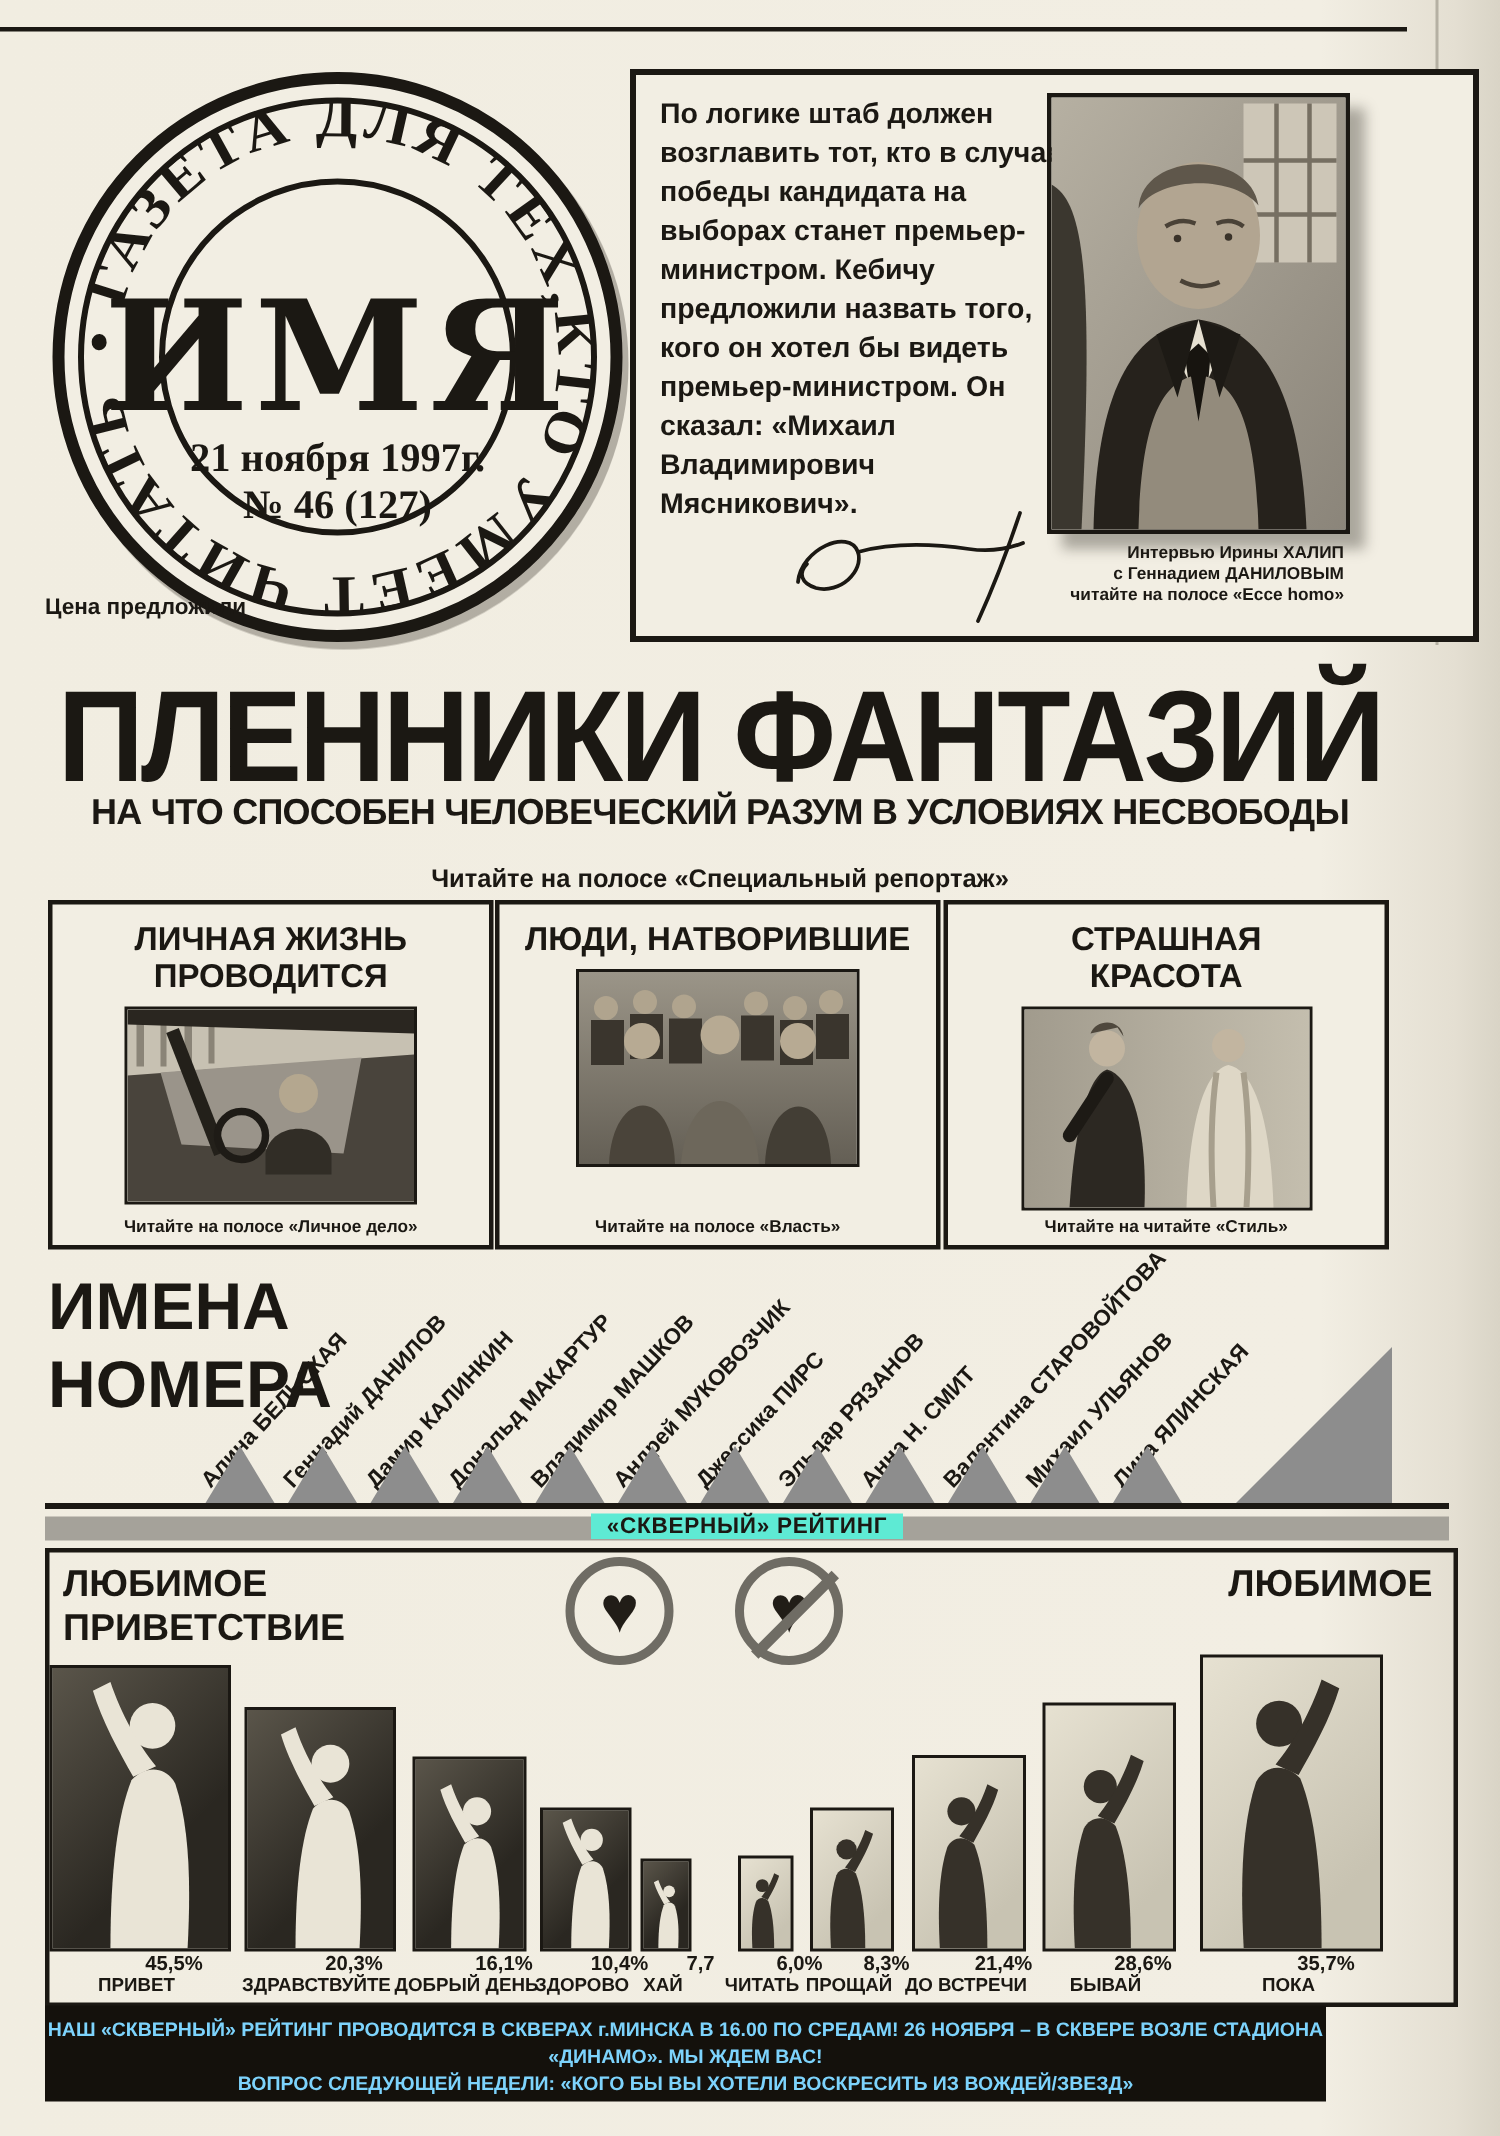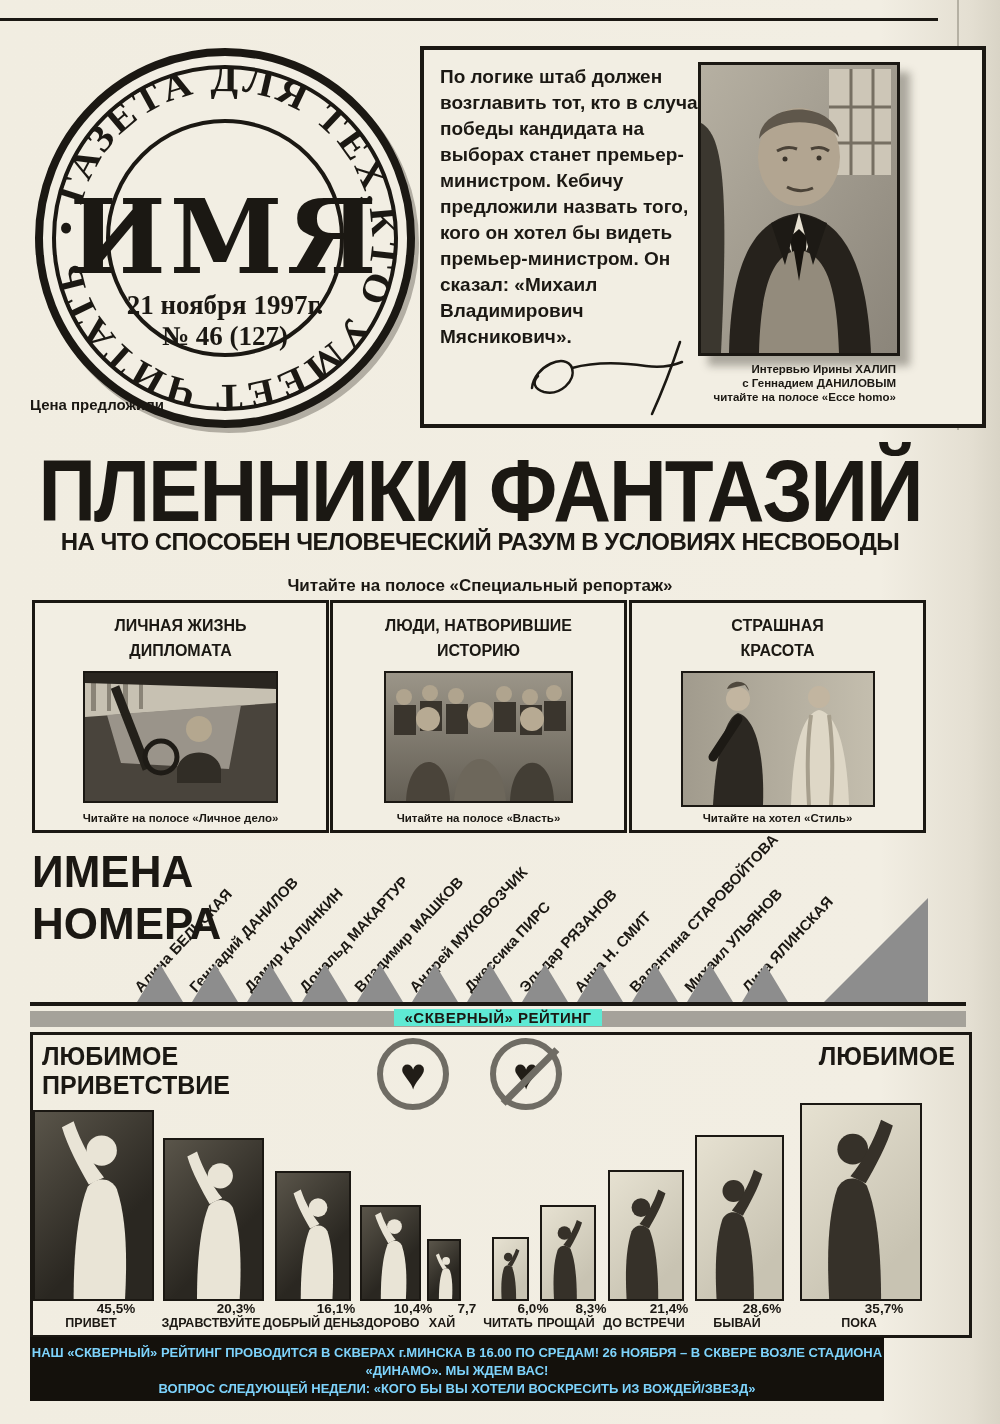--- a/index.html
+++ b/index.html
@@ -20,21 +20,21 @@
     box-shadow:10px 10px 8px rgba(40,36,28,.35);}
   .lead-cap{left:212px;top:312px;width:260px;text-align:right;font-size:11.5px;line-height:14px;font-weight:bold;}
   .signature{left:90px;top:286px;width:190px;height:80px;}
   
   .headline{left:0;top:442px;width:960px;text-align:center;font-size:80px;font-weight:bold;
     letter-spacing:-2px;transform:scaleY(1.08);transform-origin:top;white-space:nowrap;}
   .subhead{left:0;top:528px;width:960px;text-align:center;font-size:24px;font-weight:bold;letter-spacing:-.5px;}
   .kicker{left:0;top:576px;width:960px;text-align:center;font-size:17px;font-weight:bold;}
   
   .teaser{top:600px;width:291px;height:227px;border:3px solid #1b1813;background:#f2eee3;}
-  .t-title{margin-top:10px;text-align:center;font-size:16px;line-height:25px;font-weight:bold;}
+  .t-title{margin-top:10px;text-align:center;font-size:22px;line-height:25px;font-weight:bold;}
   .t-photo{display:block;margin:8px auto 0;border:2px solid #1b1813;}
   .t-cap{position:absolute;bottom:6px;left:0;width:100%;text-align:center;font-size:11.5px;font-weight:bold;}
   
   .imena-h{left:32px;top:846px;font-size:44px;line-height:52px;font-weight:bold;letter-spacing:0;}
   .dname{position:absolute;height:18px;line-height:18px;font-size:15px;font-weight:bold;
     transform:rotate(-47deg);transform-origin:0 100%;white-space:nowrap;top:978px;}
   .tri{position:absolute;width:0;height:0;border-left:23px solid transparent;
     border-right:23px solid transparent;border-bottom:38px solid #8d8d8d;top:964px;}
   .tri-big{position:absolute;width:0;height:0;border-left:104px solid transparent;
     border-bottom:104px solid #8d8d8d;left:824px;top:898px;}
@@ -145,21 +145,21 @@
     </div>
   </div>
 
   <div class="abs headline">ПЛЕННИКИ ФАНТАЗИЙ</div>
   <div class="abs subhead">НА ЧТО СПОСОБЕН ЧЕЛОВЕЧЕСКИЙ РАЗУМ В УСЛОВИЯХ НЕСВОБОДЫ</div>
   <div class="abs kicker">Читайте на полосе «Специальный репортаж»</div>
 
   <div class="abs teaser" style="left:32px">
     <div class="t-title">
       <div>ЛИЧНАЯ ЖИЗНЬ</div>
-      <div>ДИПЛОМАТА</div>
+      <div>ПРОВОДИТСЯ</div>
     </div>
     <div class="t-photo" style="width:191px;height:128px">
       <svg viewBox="0 0 191 128" width="100%" height="100%" preserveAspectRatio="none">
         <rect width="191" height="128" fill="#c7c1b2"></rect>
         <rect x="6" y="8" width="5" height="30" fill="#8a8477"></rect>
           <rect x="22" y="4" width="4" height="34" fill="#8a8477"></rect>
         <rect x="38" y="10" width="5" height="26" fill="#8a8477"></rect>
           <rect x="54" y="6" width="4" height="30" fill="#8a8477"></rect>
         <path d="M0,0 L191,0 L191,16 L0,10 Z" fill="#2a2620"></path>
         <path d="M0,44 L191,30 L191,128 L0,128 Z" fill="#49443c"></path>
@@ -169,21 +169,20 @@
         <path d="M92,96 C96,74 132,74 136,96 L136,110 L92,110 Z" fill="#312d26"></path>
         <circle cx="76" cy="84" r="16" fill="none" stroke="#1e1b16" stroke-width="5"></circle>
       </svg>
     </div>
     <div class="t-cap">Читайте на полосе «Личное дело»</div>
   </div>
 
   <div class="abs teaser" style="left:330px">
     <div class="t-title">
       <div>ЛЮДИ, НАТВОРИВШИЕ</div>
-      <div>ИСТОРИЮ</div>
     </div>
     <div class="t-photo" style="width:185px;height:128px">
       <svg viewBox="0 0 185 128" width="100%" height="100%" preserveAspectRatio="none">
         <defs>
           <linearGradient id="cg" x1="0" y1="0" x2="0" y2="1">
             <stop offset="0" stop-color="#9b9588"></stop>
               <stop offset="1" stop-color="#645f55"></stop>
           </linearGradient>
         </defs>
         <rect width="185" height="128" fill="url(#cg)"></rect>
@@ -230,21 +229,21 @@
         <rect width="190" height="132" fill="url(#mg)"></rect>
         <circle cx="55" cy="26" r="12" fill="#c2b5a0"></circle>
         <path d="M44,16 C48,6 64,6 66,18 L62,12 Z" fill="#4f483d"></path>
         <path d="M30,132 C34,70 44,44 55,40 C70,44 82,74 80,132 Z" fill="#2c2822"></path>
         <path d="M55,46 L30,84" stroke="#1d1a15" stroke-width="9" stroke-linecap="round"></path>
         <circle cx="136" cy="24" r="11" fill="#c2b5a0"></circle>
         <path d="M108,132 C110,68 122,40 136,37 C152,40 164,70 166,132 Z" fill="#ded7c6"></path>
         <path d="M128,42 C124,70 124,100 126,132 M146,42 C150,70 150,100 148,132" stroke="#a79f8d" stroke-width="4" fill="none"></path>
       </svg>
     </div>
-    <div class="t-cap">Читайте на хотел «Стиль»</div>
+    <div class="t-cap">Читайте на читайте «Стиль»</div>
   </div>
 
   <div class="abs imena-h">
     <div>ИМЕНА</div>
     <div>НОМЕРА</div>
   </div>
 
   <div class="dname" style="left:144px">Алина БЕЛЬСКАЯ</div>
   <div class="dname" style="left:199px">Геннадий ДАНИЛОВ</div>
   <div class="dname" style="left:254px">Дамир КАЛИНКИН</div>

